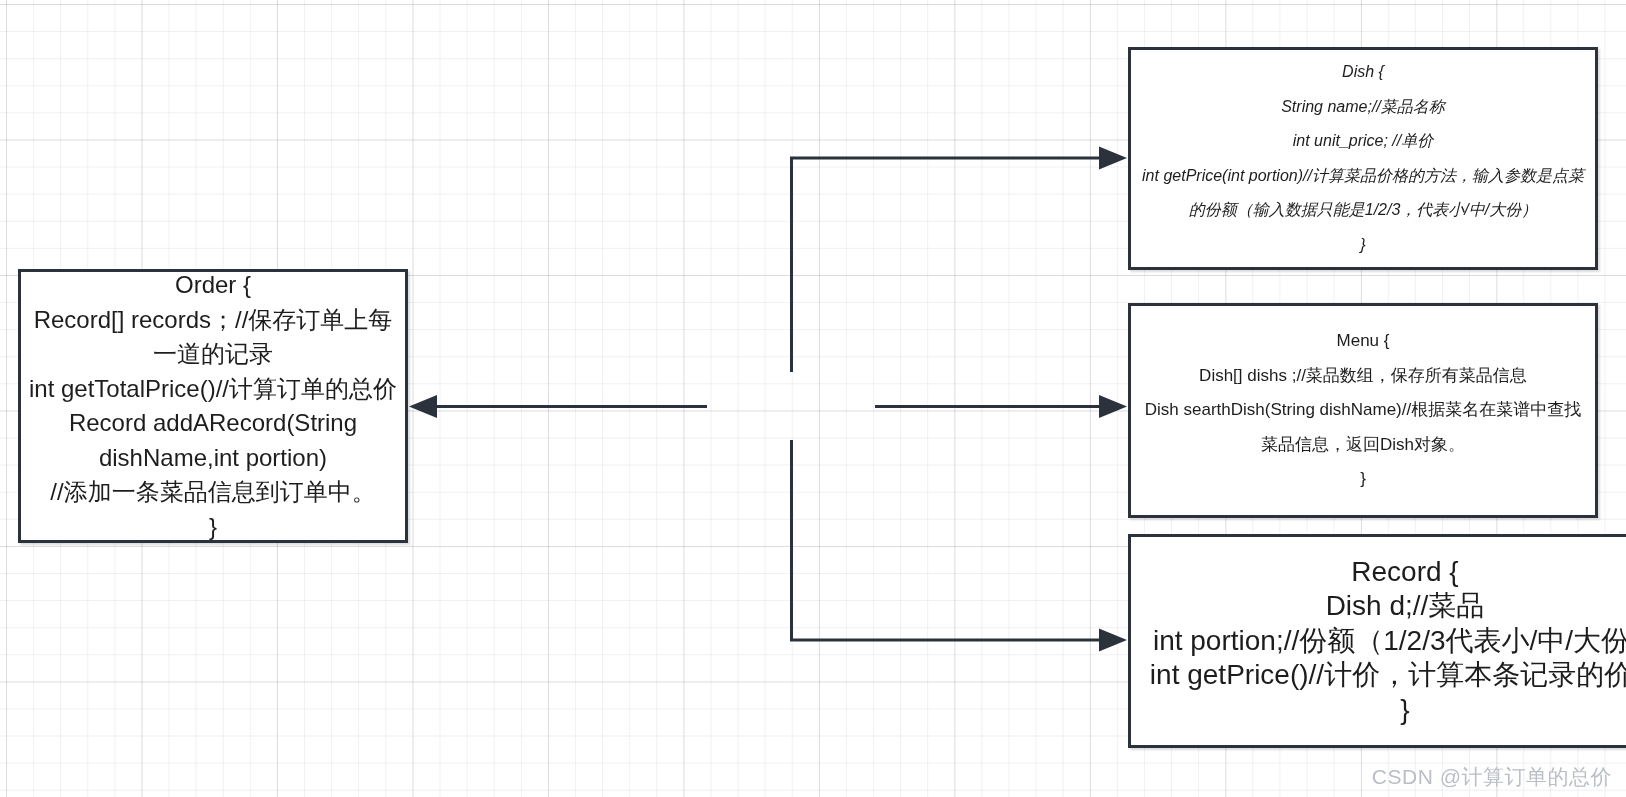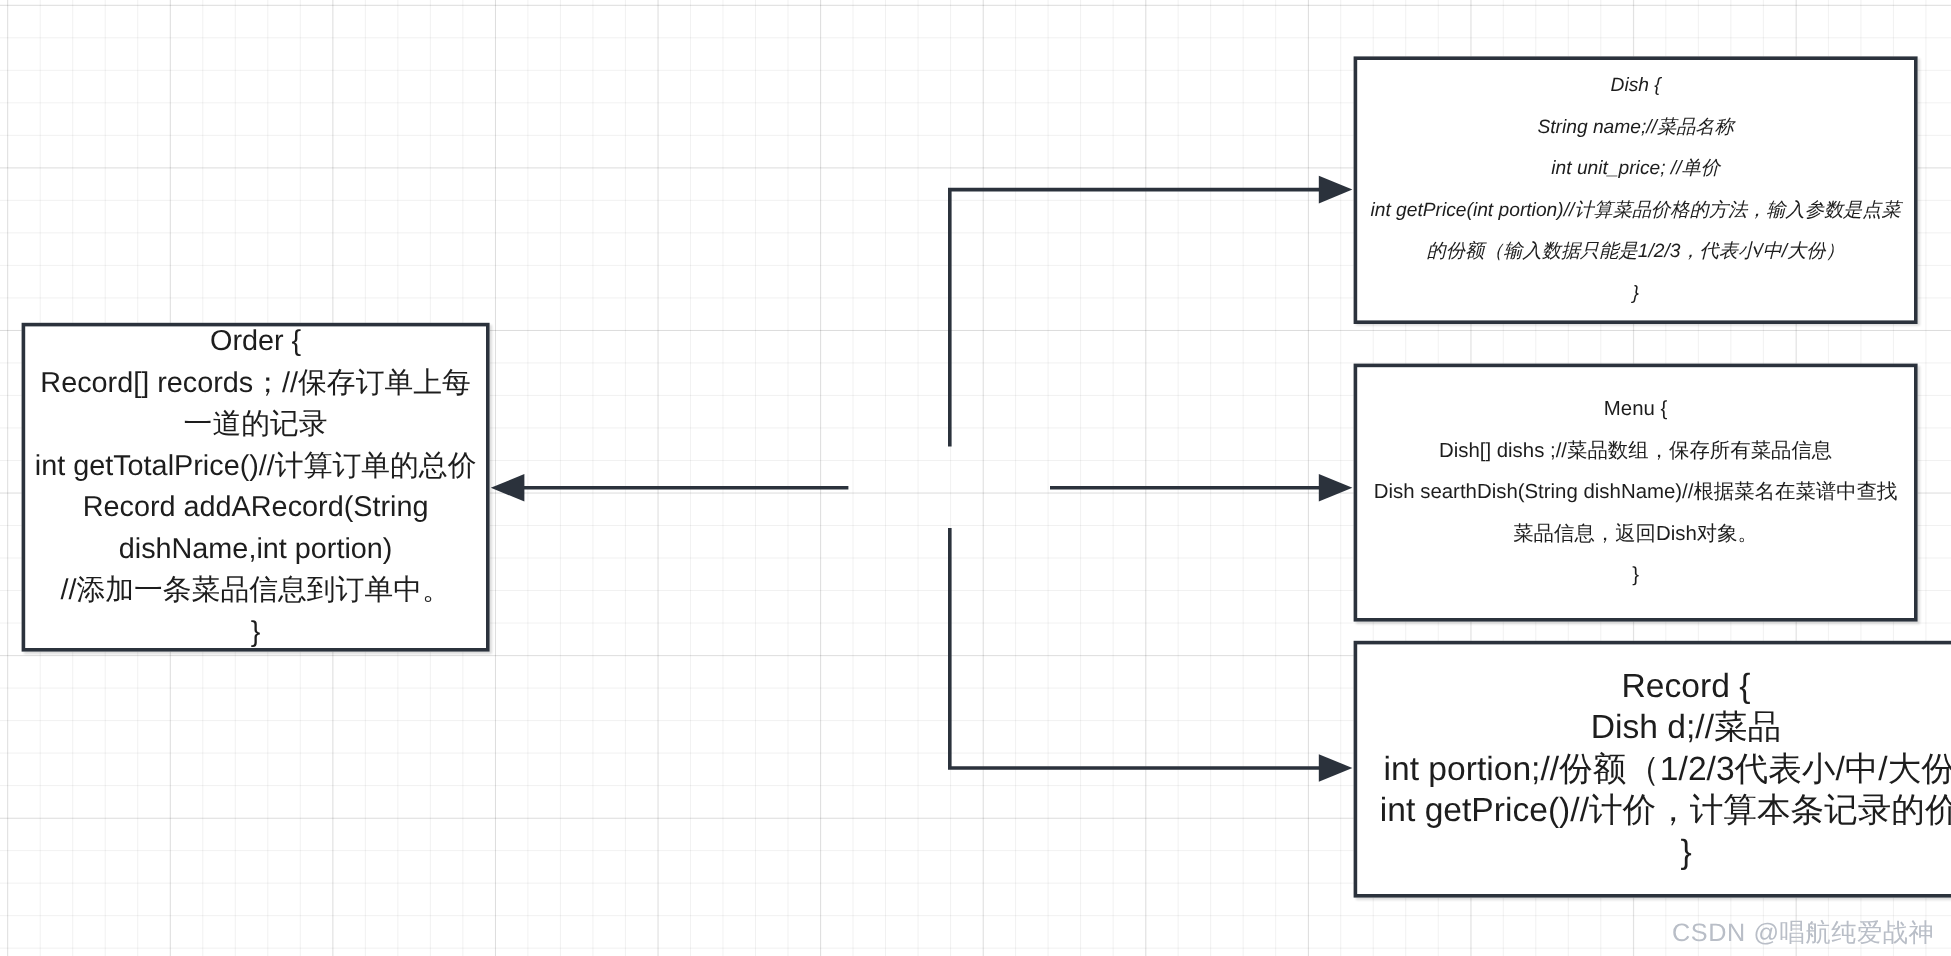--- a/index.html
+++ b/index.html
@@ -152,15 +152,15 @@
   </div>
 
   <div class="node" id="node-record">
     <div class="body">Record {
 Dish d;//菜品
 int portion;//份额（1/2/3代表小/中/大份）
 int getPrice()//计价，计算本条记录的价格
 }</div>
   </div>
 
-  <div id="watermark">CSDN @唱航纯爱战神</div>
+  <div id="watermark">CSDN @计算订单的总价</div>
 
 </div>
 
 </body></html>

